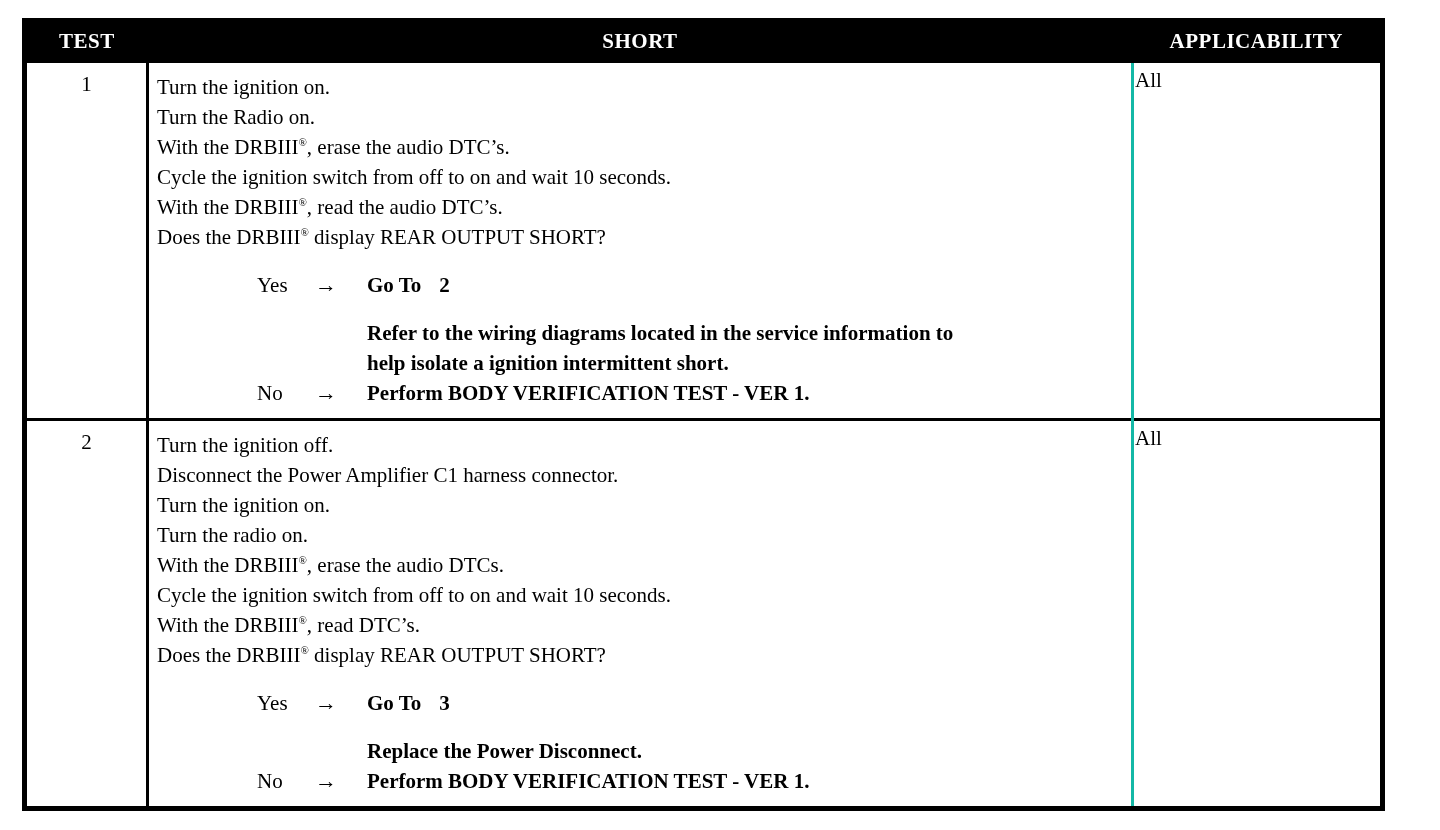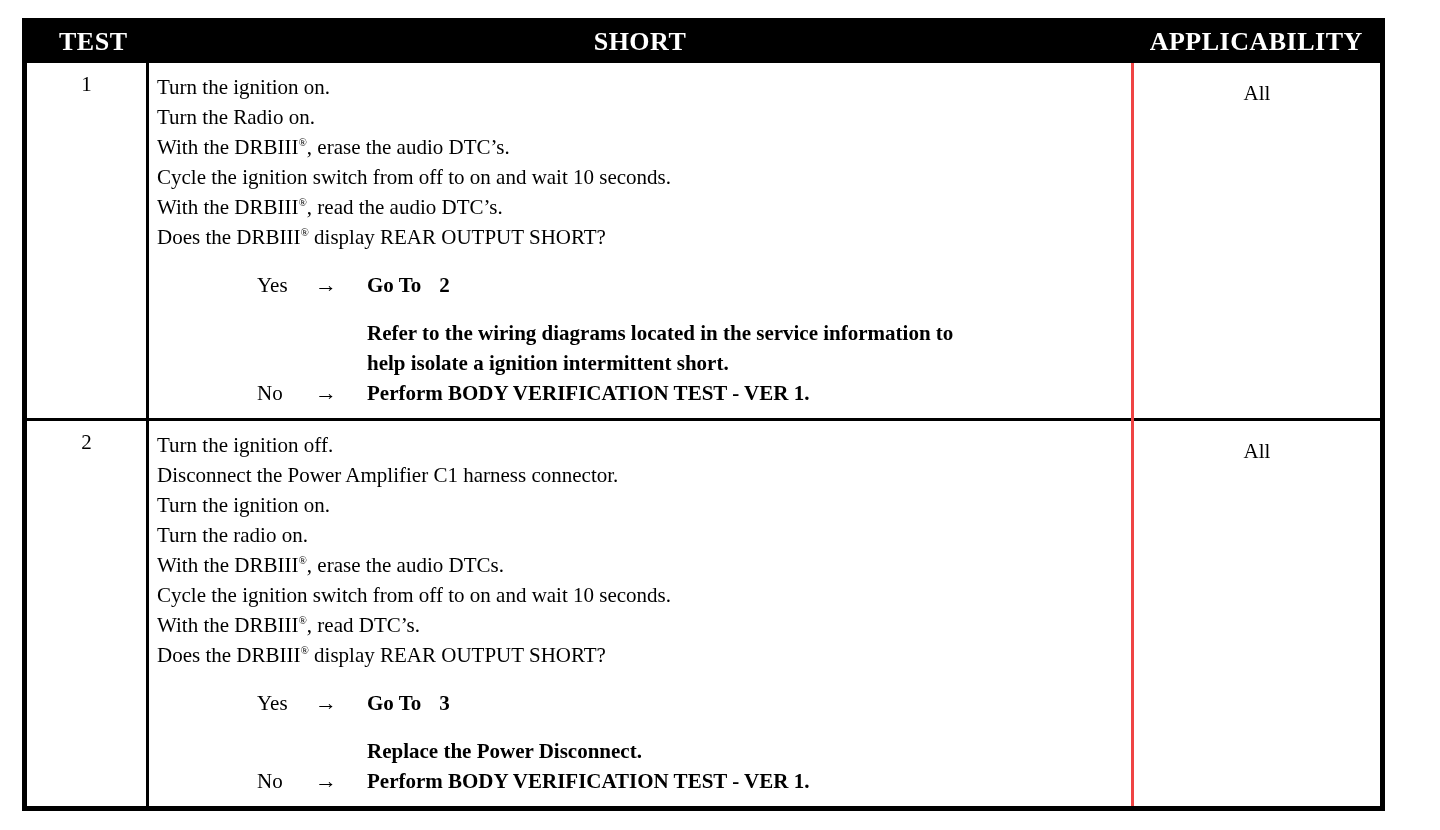--- a/index.html
+++ b/index.html
@@ -38,21 +38,21 @@
   col.c-applic { width: 250px; }
 
   
   thead tr {
     background: #000000;
   }
   thead th {
     color: #ffffff;
     background: #000000;
     font-weight: bold;
-    font-size: 26px;
+    font-size: 21px;
     letter-spacing: 0.5px;
     padding: 3px 0 6px 0;
     text-align: center;
     vertical-align: middle;
     line-height: 1.05;
     border: 0;
     height: 31px;
   }
   thead th.h-test { text-align: left; padding-left: 32px; }
 
@@ -65,26 +65,25 @@
   tbody tr:first-child td { border-top: 0; }
 
   td.cell-test {
     text-align: center;
     font-size: 21px;
     padding-top: 9px;
     border-right: 3px solid #000;
   }
   td.cell-action {
     padding: 9px 4px 10px 8px;
-    border-right: 3px solid #ef4444;
+    border-right: 3px solid #14b8a6;
   }
   td.cell-applic {
-    text-align: center;
-    font-size: 21px;
-    padding-top: 18px;
+    font-size: 21px;
+    padding-top: 5px;
   }
 
   
   .step-list {
     font-size: 21px;
     line-height: 30px;
     white-space: nowrap;
   }
   .step-line { white-space: nowrap; }
 

